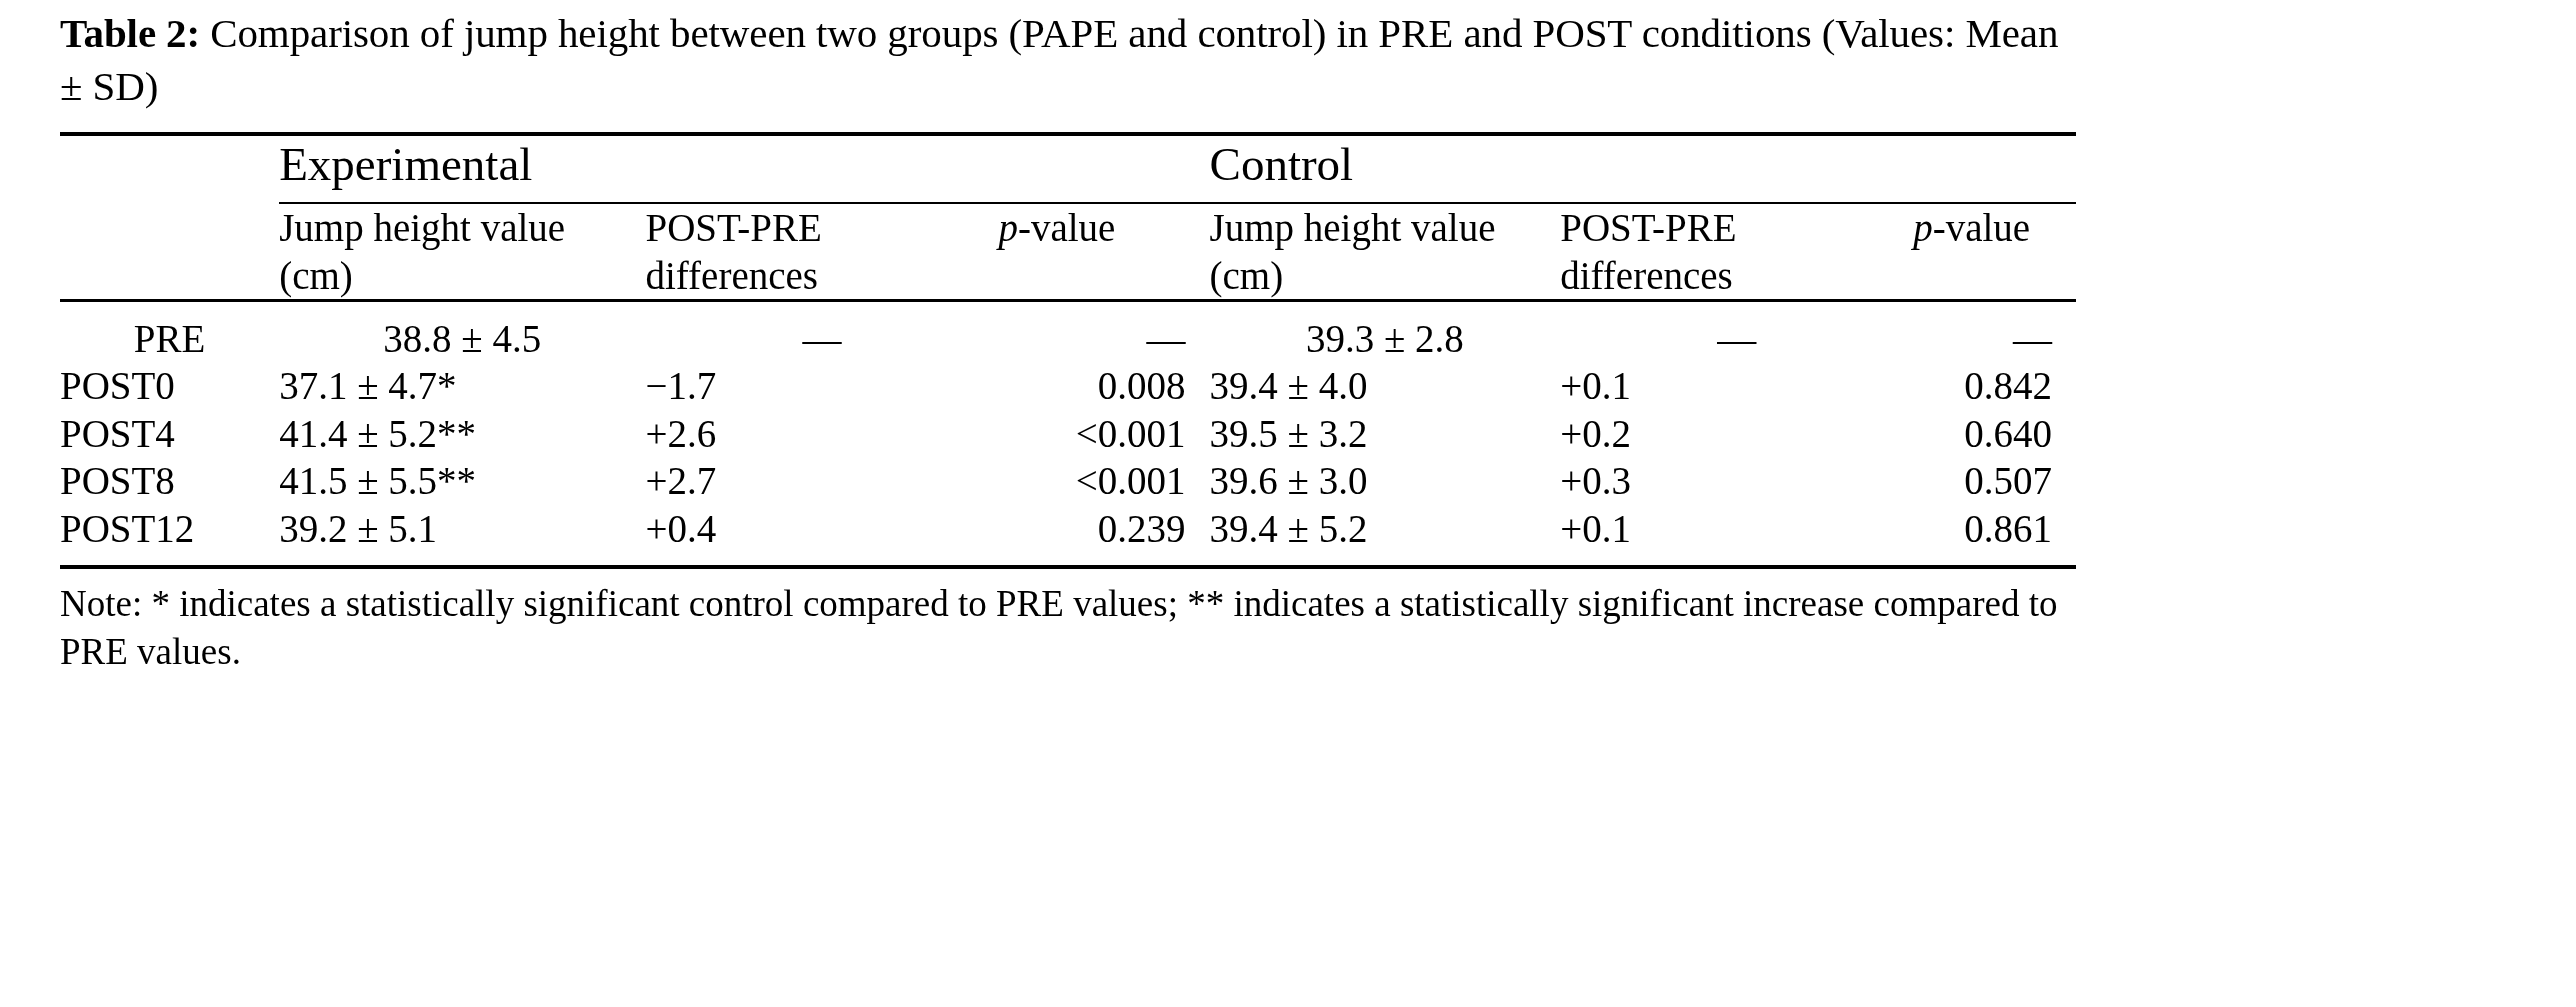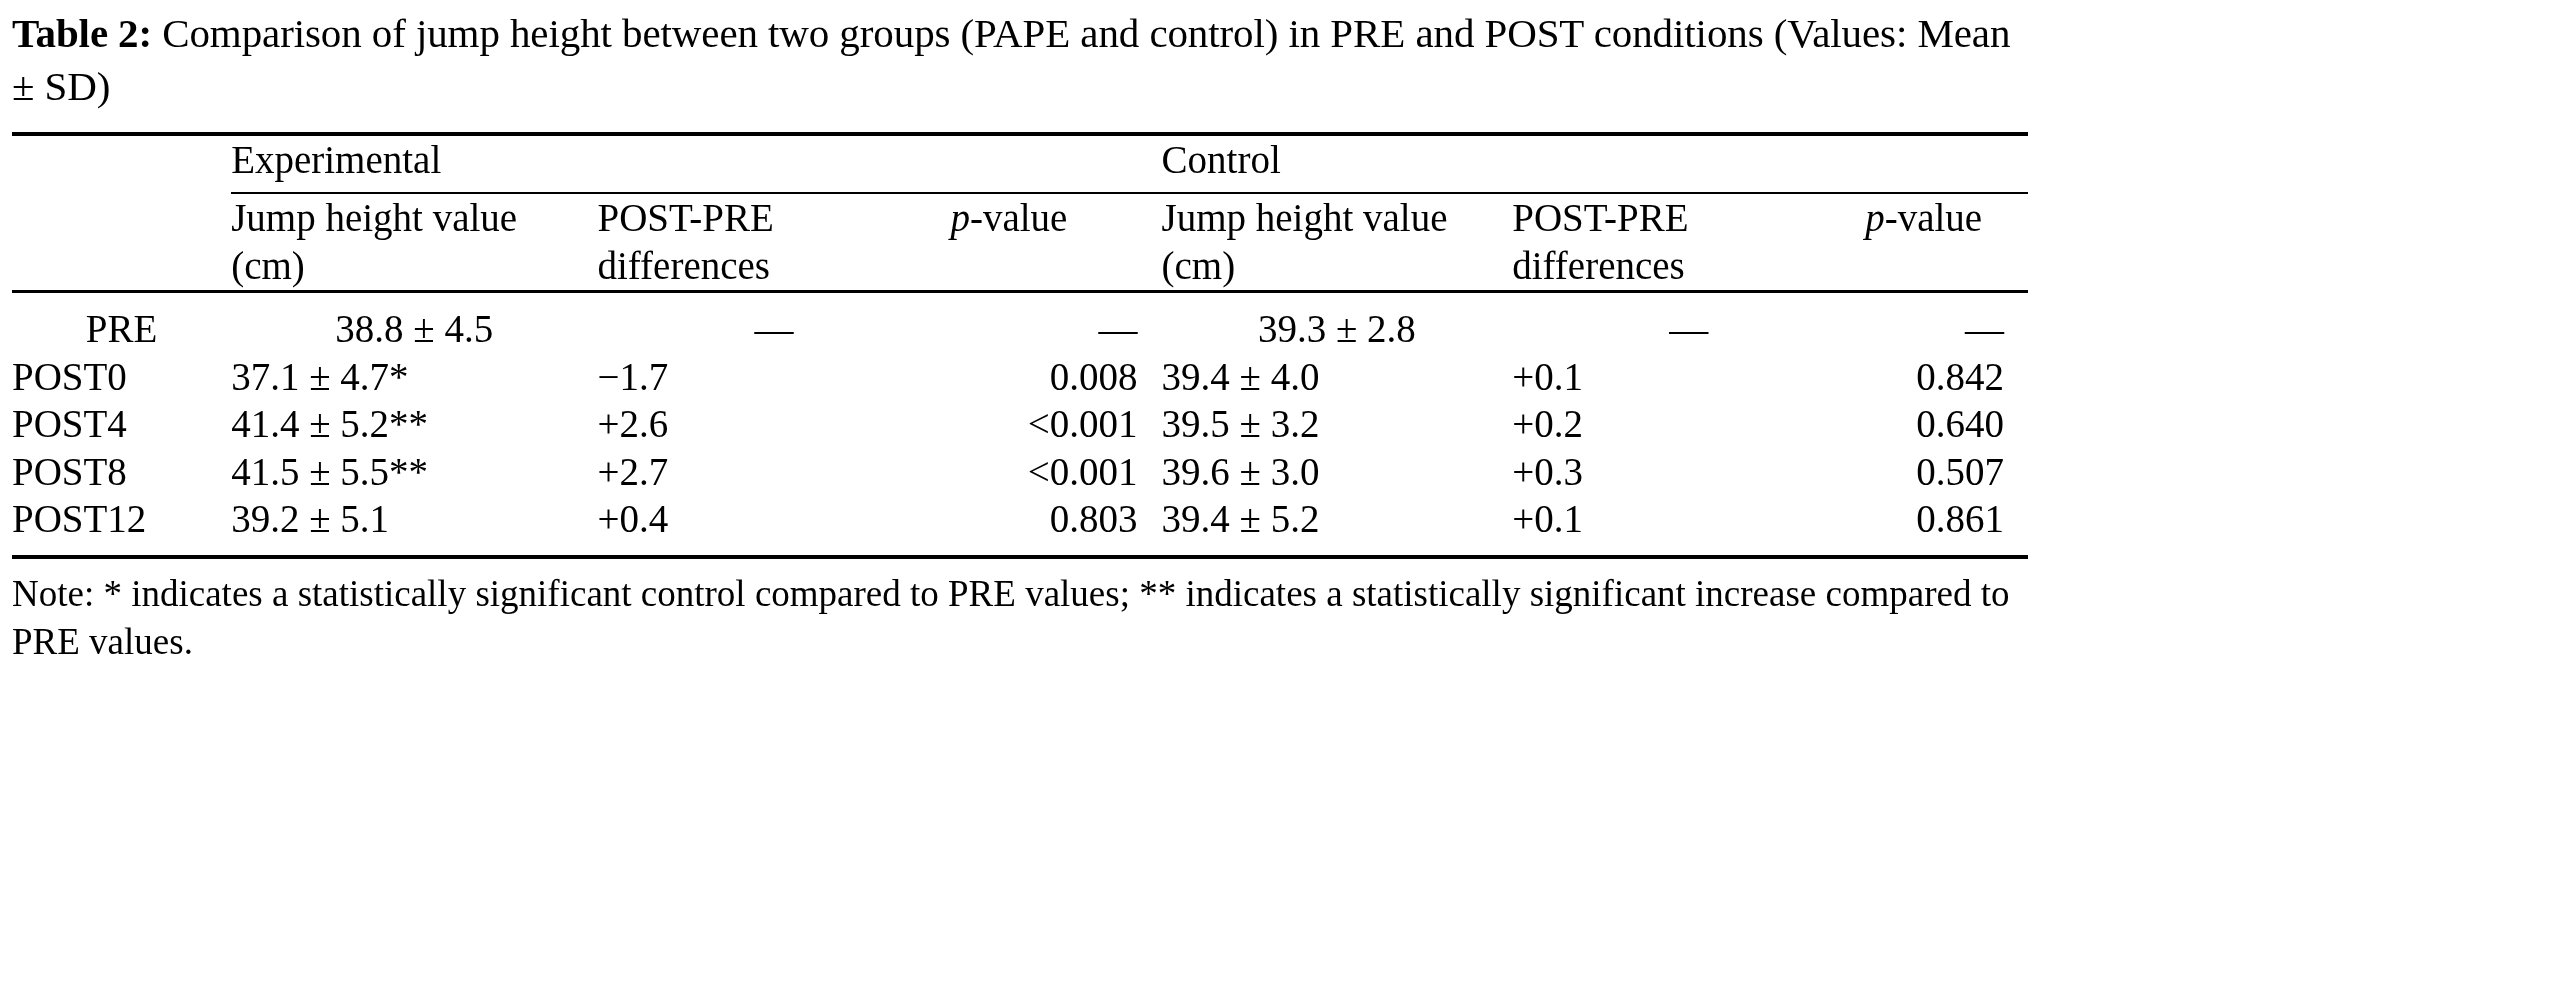--- a/index.html
+++ b/index.html
@@ -10,20 +10,21 @@
   body {
     width: 2576px;
     font-family: "Liberation Serif", "DejaVu Serif", serif;
     color: #000000;
     -webkit-font-smoothing: antialiased;
   }
   .page {
     width: 2040px;
     box-sizing: border-box;
     padding: 6.6px 12px 0 12px;
+    margin-left: 48px;
   }
 
   
   .caption {
     font-size: 41px;
     line-height: 1.30;
     margin: 0 0 18.4px 0;
     letter-spacing: -0.1px;
   }
   .caption .label {
@@ -51,21 +52,21 @@
     border-top: 3.3px solid #000;
   }
   .rule-bottom td {
     border-bottom: 4.6px solid #000;
   }
 
   
   .grouphdr td {
     text-align: center;
     padding: 10.5px 0 6.6px 0;
-    font-size: 39px;
+    font-size: 47px;
   }
   .grouphdr td.spanrule {
     position: relative;
   }
   .grouphdr td.spanrule .inner {
     display: block;
     padding-bottom: 9.2px;
     border-bottom: 2.6px solid #000;
   }
 
@@ -184,21 +185,21 @@
         <td>+2.7</td>
         <td class="num-p">&lt;0.001</td>
         <td>39.6 ± 3.0</td>
         <td>+0.3</td>
         <td class="num-p">0.507</td>
       </tr>
       <tr class="rule-bottom">
         <td>POST12</td>
         <td>39.2 ± 5.1</td>
         <td>+0.4</td>
-        <td class="num-p">0.803</td>
+        <td class="num-p">0.239</td>
         <td>39.4 ± 5.2</td>
         <td>+0.1</td>
         <td class="num-p">0.861</td>
       </tr>
     </tbody>
   </table>
 
   <p class="note">Note: * indicates a statistically significant control compared to PRE values; ** indicates a statistically significant increase compared to PRE values.</p>
 
 </div>

